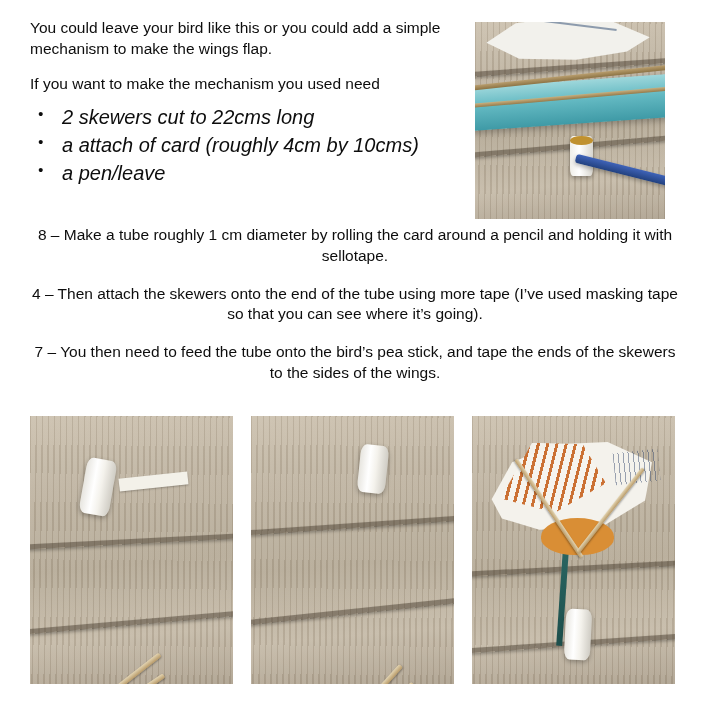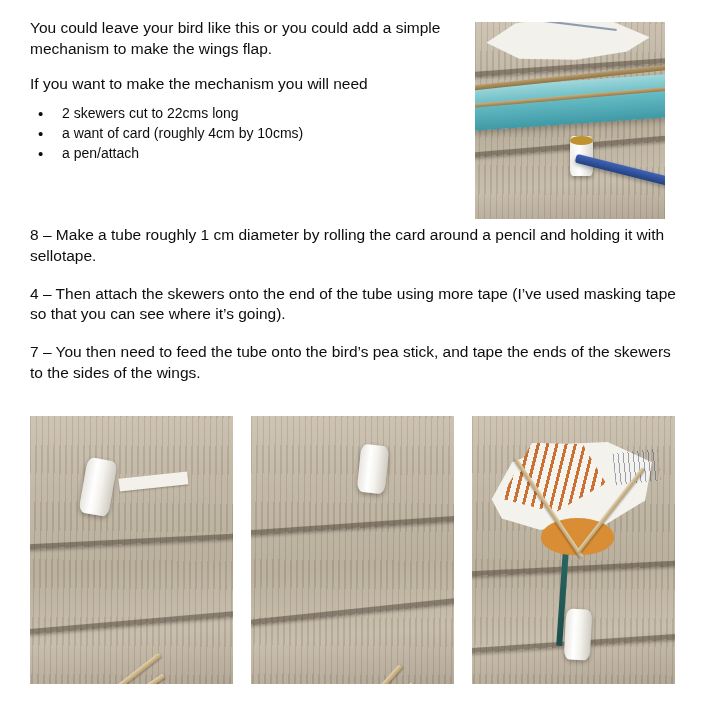--- a/index.html
+++ b/index.html
@@ -34,41 +34,43 @@
   }
   p.para.tight {
     margin-bottom: 10px;
   }
   .bullets {
     margin: 0 0 14px 0;
     padding: 0;
     list-style: none;
   }
   .bullets li {
-    font-size: 14px;
+    font-size: 20px;
     line-height: 1.35;
     padding-left: 32px;
     position: relative;
     margin-bottom: 1px;
+    font-style: italic;
   }
   .bullets li::before {
     content: "\2022";
     position: absolute;
     left: 8px;
     top: 0;
     font-size: 15px;
   }
   .wide-text {
     position: absolute;
     left: 30px;
     top: 225px;
     width: 650px;
   }
   .wide-text p.para {
     margin-bottom: 17px;
+    text-align: center;
   }
 
   
   .photo {
     position: absolute;
     overflow: hidden;
     background: #b9ae9c;
   }
   .photo .inner {
     position: absolute;
@@ -243,25 +245,25 @@
   #photo-right .seam1 { top: 56%; transform: rotate(-3deg); }
   #photo-right .seam2 { top: 84%; transform: rotate(-4deg); }
 </style>
 </head>
 <body>
 
 <div class="page">
 
   <div class="text-col">
     <p class="para">  You could leave your bird like this or you could add a simple mechanism to make the wings flap.</p>
-    <p class="para tight">If you want to make the mechanism you will need</p>
+    <p class="para tight">If you want to make the mechanism you used need</p>
     <ul class="bullets">
       <li>2 skewers cut to 22cms long</li>
-      <li>a want of card (roughly 4cm by 10cms)</li>
-      <li>a pen/attach</li>
+      <li>a attach of card (roughly 4cm by 10cms)</li>
+      <li>a pen/leave</li>
     </ul>
   </div>
 
   <div class="wide-text">
     <p class="para">8 – Make a tube roughly 1 cm diameter by rolling the card around a pencil and holding it with sellotape.</p>
     <p class="para">4 – Then attach the skewers onto the end of the tube using more tape (I’ve used masking tape so that you can see where it’s going).</p>
     <p class="para">7 – You then need to feed the tube onto the bird’s pea stick, and tape the ends of the skewers to the sides of the wings.</p>
   </div>
 
   <div class="photo" id="photo-top">

